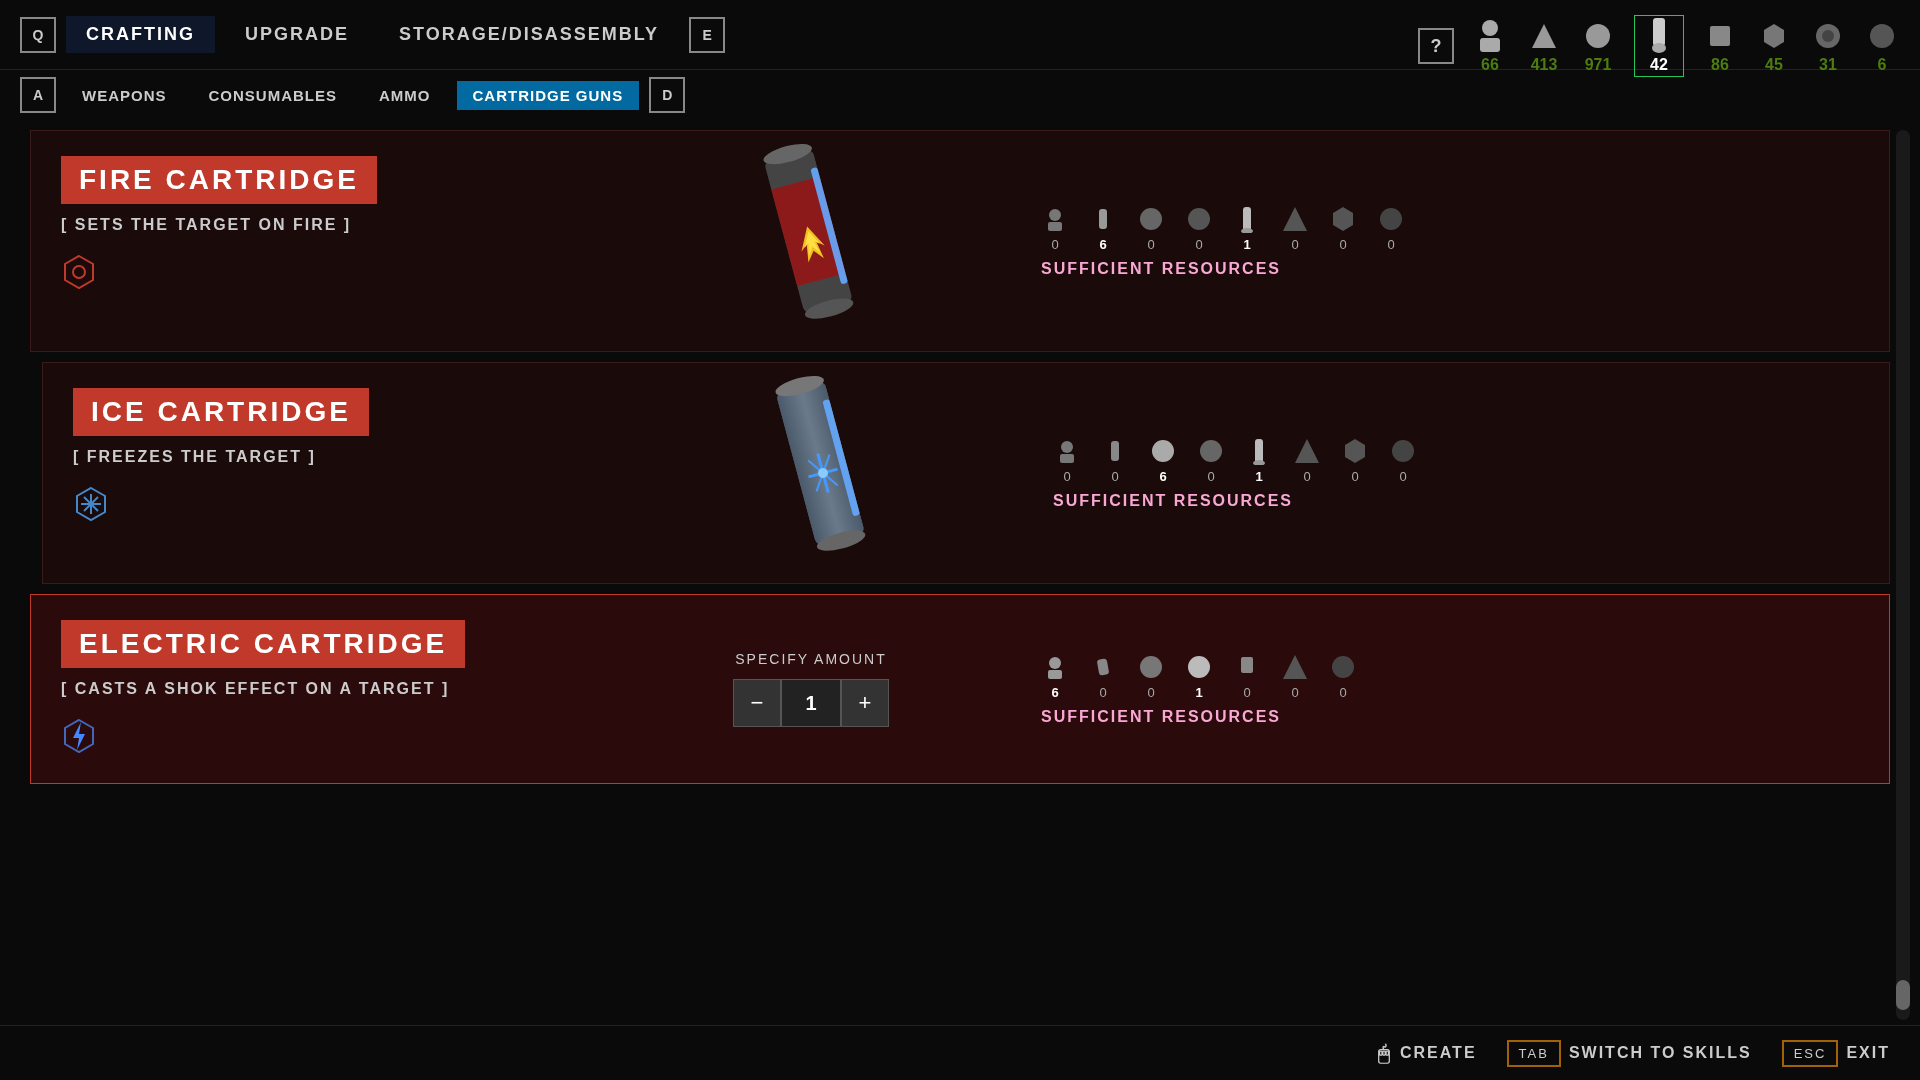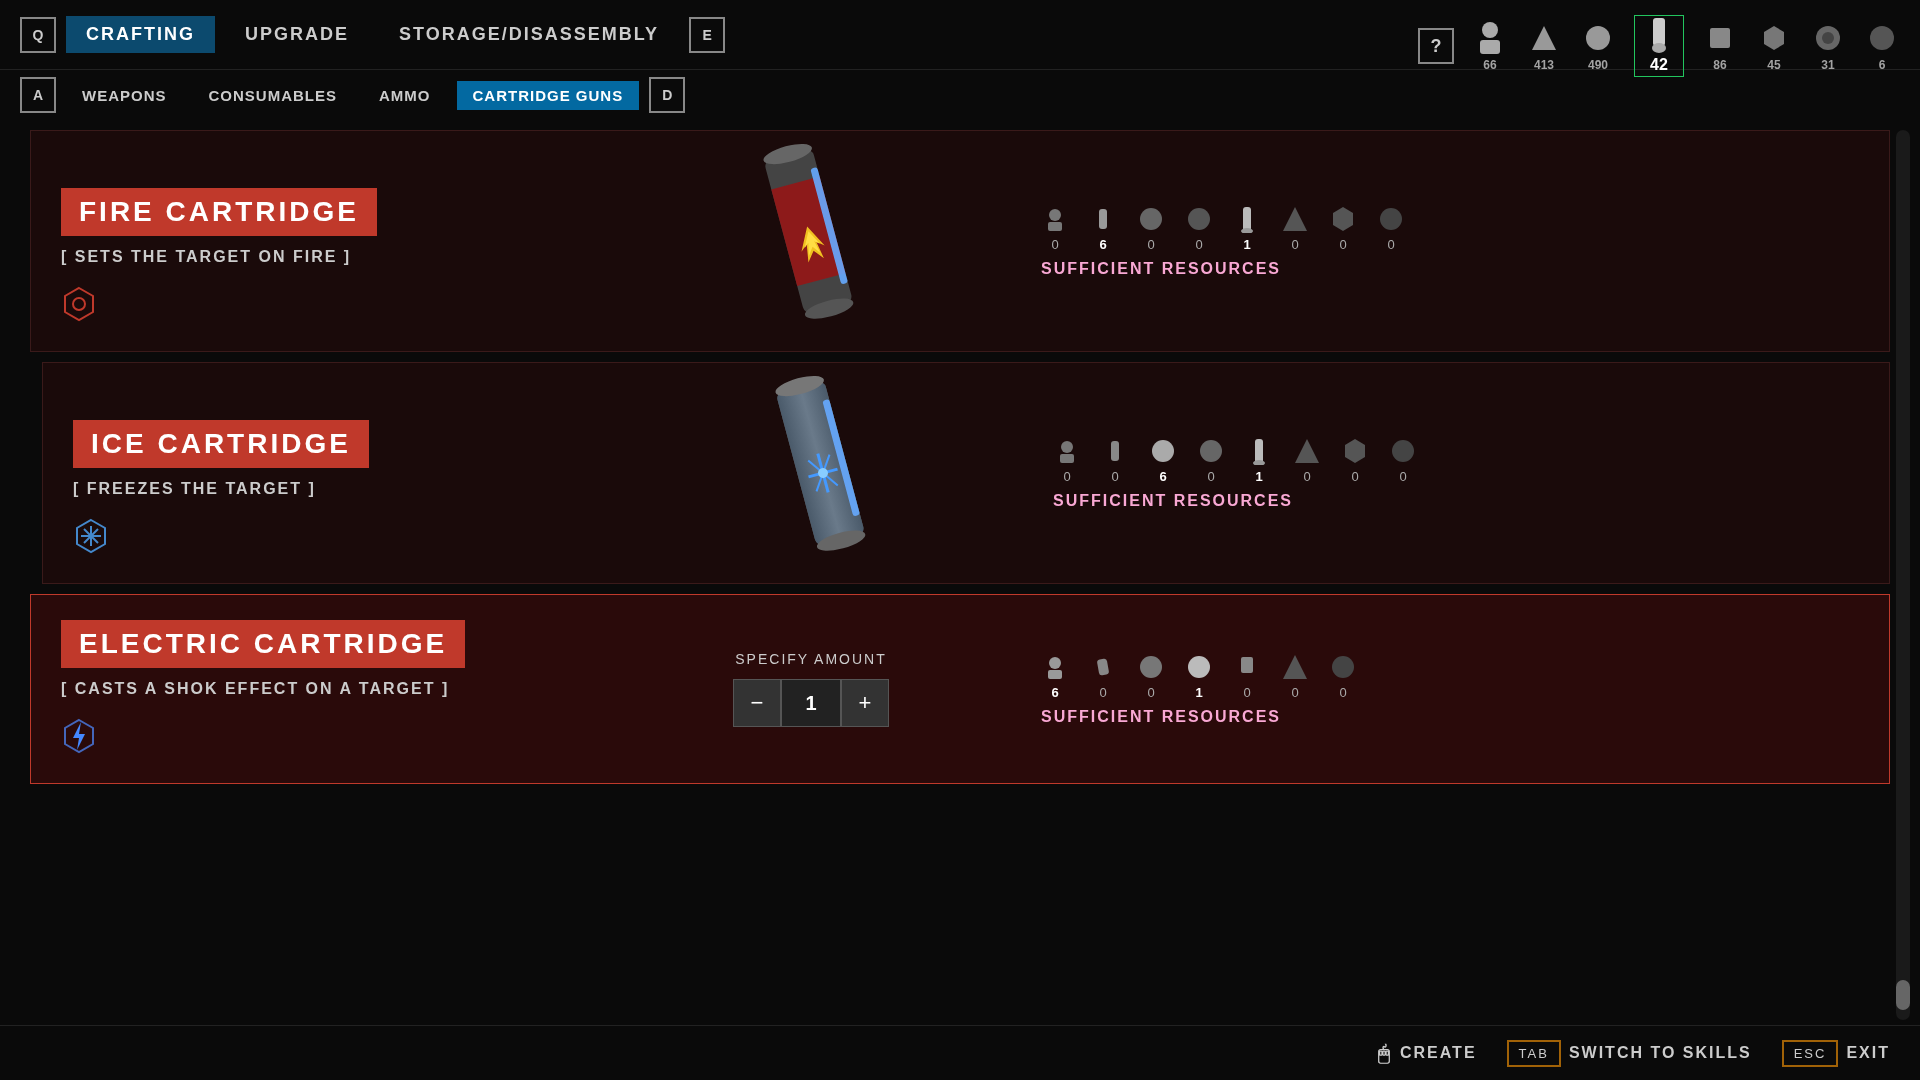--- a/index.html
+++ b/index.html
@@ -38,21 +38,21 @@
       font-size: 18px;
       font-weight: bold;
       letter-spacing: 2px;
       color: #ccc;
       cursor: pointer;
       background: transparent;
       border: none;
       text-transform: uppercase;
     }
     .nav-tab.active {
-      background: #0c4a6e;
+      background: #0f172a;
       color: white;
     }
 
     
     .resources-bar {
       position: absolute;
       top: 15px;
       right: 20px;
       display: flex;
       align-items: center;
@@ -65,22 +65,22 @@
       gap: 2px;
     }
     .res-icon {
       width: 36px;
       height: 36px;
       display: flex;
       align-items: center;
       justify-content: center;
     }
     .res-count {
-      font-size: 12px;
-      color: #a3a3a3;
+      font-size: 16px;
+      color: #4d7c0f;
       font-weight: bold;
     }
     .res-count.active {
       color: white;
       font-size: 16px;
     }
     .help-btn {
       width: 36px;
       height: 36px;
       border: 2px solid #888;
@@ -137,21 +137,21 @@
     .craft-card.selected {
       background: #2a0a0a;
       border-color: #c0392b;
     }
 
     .card-left {
       flex: 0 0 580px;
       padding: 25px 30px;
       display: flex;
       flex-direction: column;
-      justify-content: flex-end;
+      justify-content: flex-start;
       gap: 12px;
       z-index: 2;
     }
     .item-name-badge {
       display: inline-block;
       background: #c0392b;
       padding: 8px 18px;
       font-size: 28px;
       font-weight: 900;
       letter-spacing: 3px;
@@ -321,21 +321,21 @@
     </div>
     <span class="res-count">413</span>
   </div>
 
   <div class="res-item">
     <div class="res-icon">
       <svg width="28" height="28" viewBox="0 0 28 28">
           <circle cx="14" cy="14" r="12" fill="#999"></circle>
         </svg>
     </div>
-    <span class="res-count">490</span>
+    <span class="res-count">971</span>
   </div>
 
   <div class="res-item" style="border:1px solid #22c55e; padding:2px 6px;">
     <div class="res-icon">
       <svg width="28" height="36" viewBox="0 0 28 36">
           <rect x="8" y="0" width="12" height="28" fill="#ccc" rx="3"></rect>
           <ellipse cx="14" cy="30" rx="7" ry="5" fill="#aaa"></ellipse>
         </svg>
     </div>
     <span class="res-count active">42</span>

